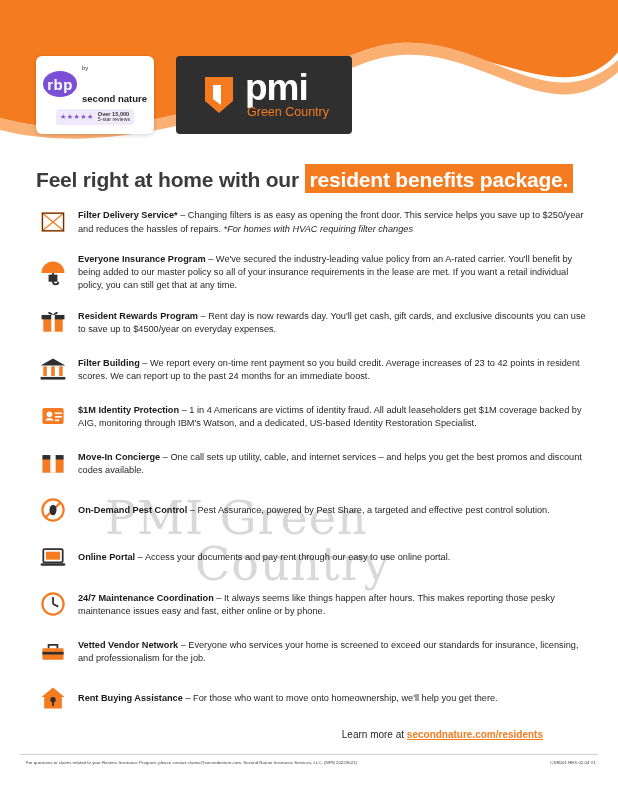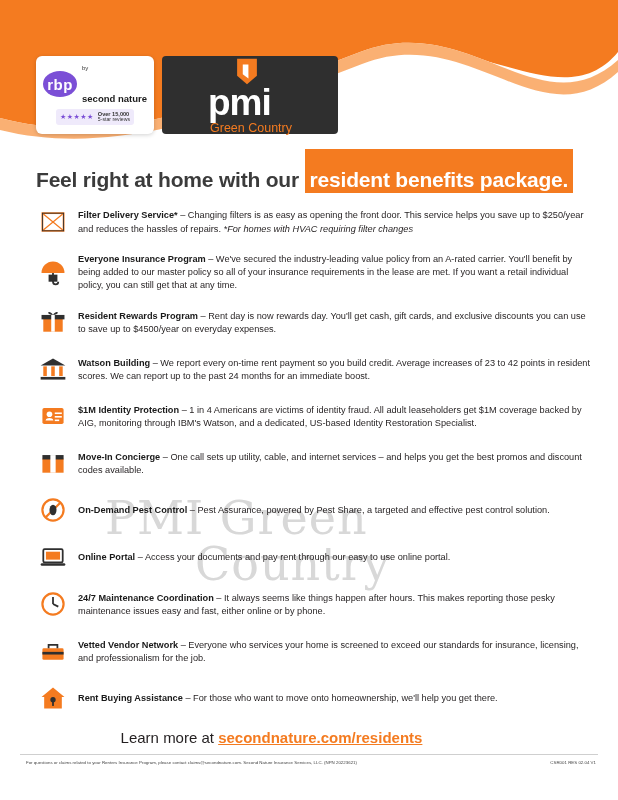--- a/index.html
+++ b/index.html
@@ -35,21 +35,21 @@
   }
   .header-band svg { display: block; }
 
   
   .logo-row {
     position: absolute;
     top: 56px;
     left: 36px;
     display: flex;
     align-items: center;
-    gap: 8px;
+    gap: 22px;
   }
 
   .rbp-card {
     width: 118px;
     height: 78px;
     background: #ffffff;
     border-radius: 6px;
     box-shadow: 0 1px 4px rgba(0,0,0,0.18);
     display: flex;
     flex-direction: column;
@@ -113,21 +113,20 @@
 
   .pmi-card {
     width: 176px;
     height: 78px;
     background: #2f2f2f;
     border-radius: 4px;
     display: flex;
     align-items: center;
     justify-content: center;
     position: relative;
-    flex-direction: column;
   }
   .pmi-mark {
     width: 40px;
     height: 44px;
     margin-right: 6px;
   }
   .pmi-text-wrap {
     display: flex;
     flex-direction: column;
     align-items: flex-start;
@@ -154,21 +153,21 @@
     left: 36px;
     width: 552px;
     font-size: 21px;
     font-weight: bold;
     color: #3b3b3b;
     letter-spacing: -.2px;
   }
   .headline .hl {
     background: #f47b20;
     color: #ffffff;
-    padding: 19px 5px 2px 5px;
+    padding: 4px 5px 2px 5px;
   }
 
   
   .benefits {
     position: absolute;
     top: 203px;
     left: 36px;
     width: 556px;
   }
   .benefit {
@@ -217,22 +216,22 @@
     letter-spacing: 1px;
   }
   .watermark .l2 { margin-left: 90px; display: block; }
 
   
   .cta {
     position: absolute;
     top: 729px;
     left: 0;
     width: 543px;
-    text-align: center;
-    font-size: 15px;
+    text-align: right;
+    font-size: 10px;
     color: #231f20;
   }
   .cta a {
     color: #f47b20;
     font-weight: bold;
     text-decoration: underline;
   }
 
   .footer-rule {
     position: absolute;
@@ -357,21 +356,21 @@
       <div class="benefit-icon">
         <svg viewBox="0 0 34 34" width="30" height="30" xmlns="http://www.w3.org/2000/svg">
           <path d="M3,13 L17,5 L31,13 Z" fill="#2f2f2f"></path>
           <rect x="6" y="14" width="4" height="11" fill="#f47b20"></rect>
           <rect x="15" y="14" width="4" height="11" fill="#f47b20"></rect>
           <rect x="24" y="14" width="4" height="11" fill="#f47b20"></rect>
           <rect x="3" y="26" width="28" height="3" fill="#2f2f2f"></rect>
         </svg>
       </div>
       <div class="benefit-text">
-        <span class="benefit-title">Watson Building</span><span> – We report every on-time rent payment so you build credit. Average increases of 23 to 42 points in resident scores. We can report up to the past 24 months for an immediate boost.</span>
+        <span class="benefit-title">Filter Building</span><span> – We report every on-time rent payment so you build credit. Average increases of 23 to 42 points in resident scores. We can report up to the past 24 months for an immediate boost.</span>
       </div>
     </div>
 
     <div class="benefit">
       <div class="benefit-icon">
         <svg viewBox="0 0 34 34" width="30" height="30" xmlns="http://www.w3.org/2000/svg">
           <rect x="5" y="8" width="24" height="18" rx="2" fill="#f47b20"></rect>
           <circle cx="13" cy="15" r="3.2" fill="#ffffff"></circle>
           <path d="M8.5,22 C9.5,18.5 16.5,18.5 17.5,22 Z" fill="#ffffff"></path>
           <rect x="19" y="13" width="8" height="1.8" fill="#ffffff"></rect>

